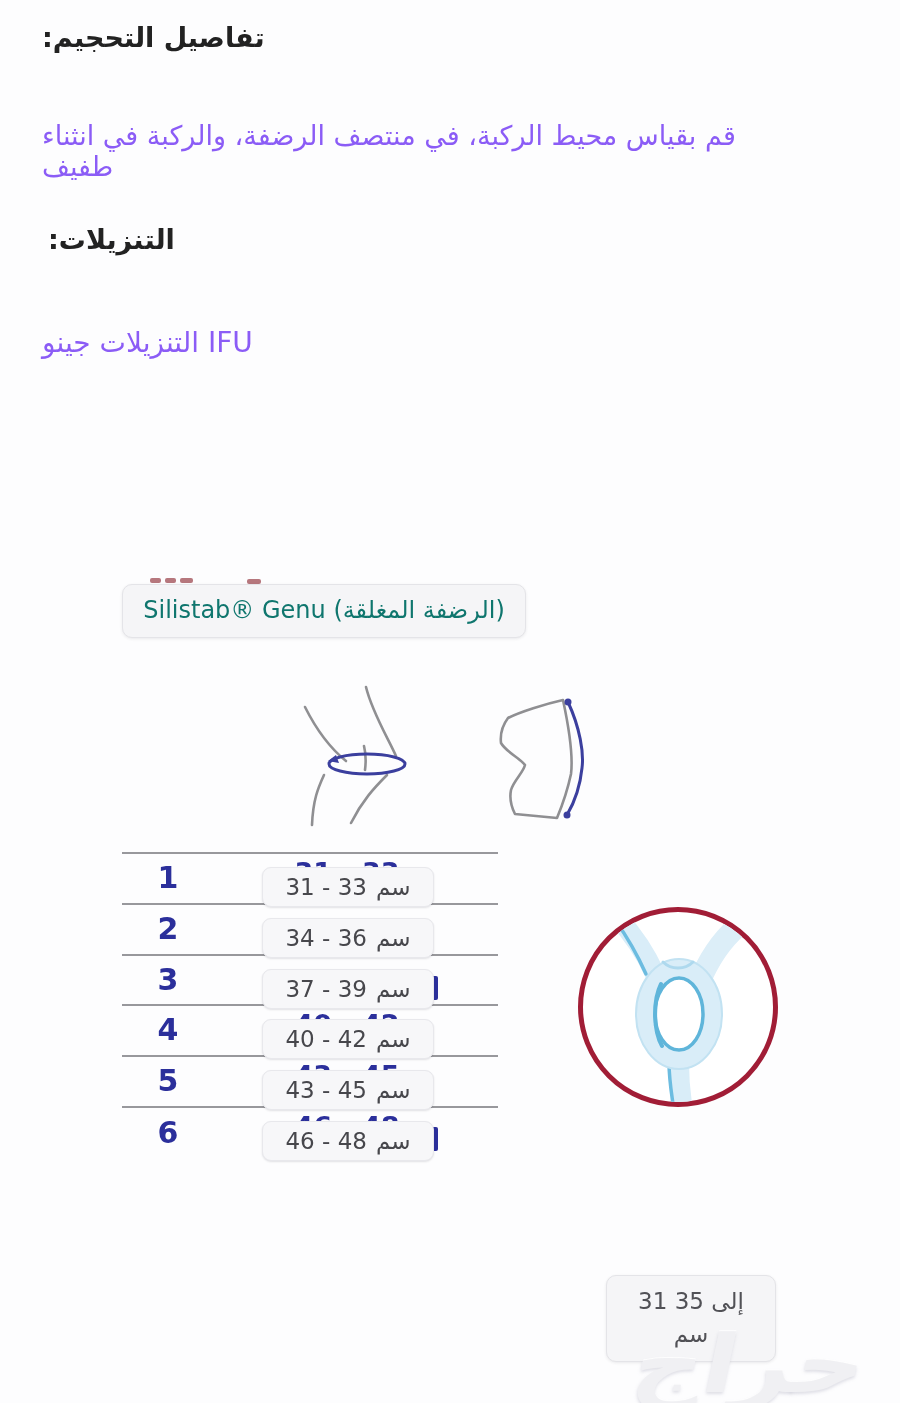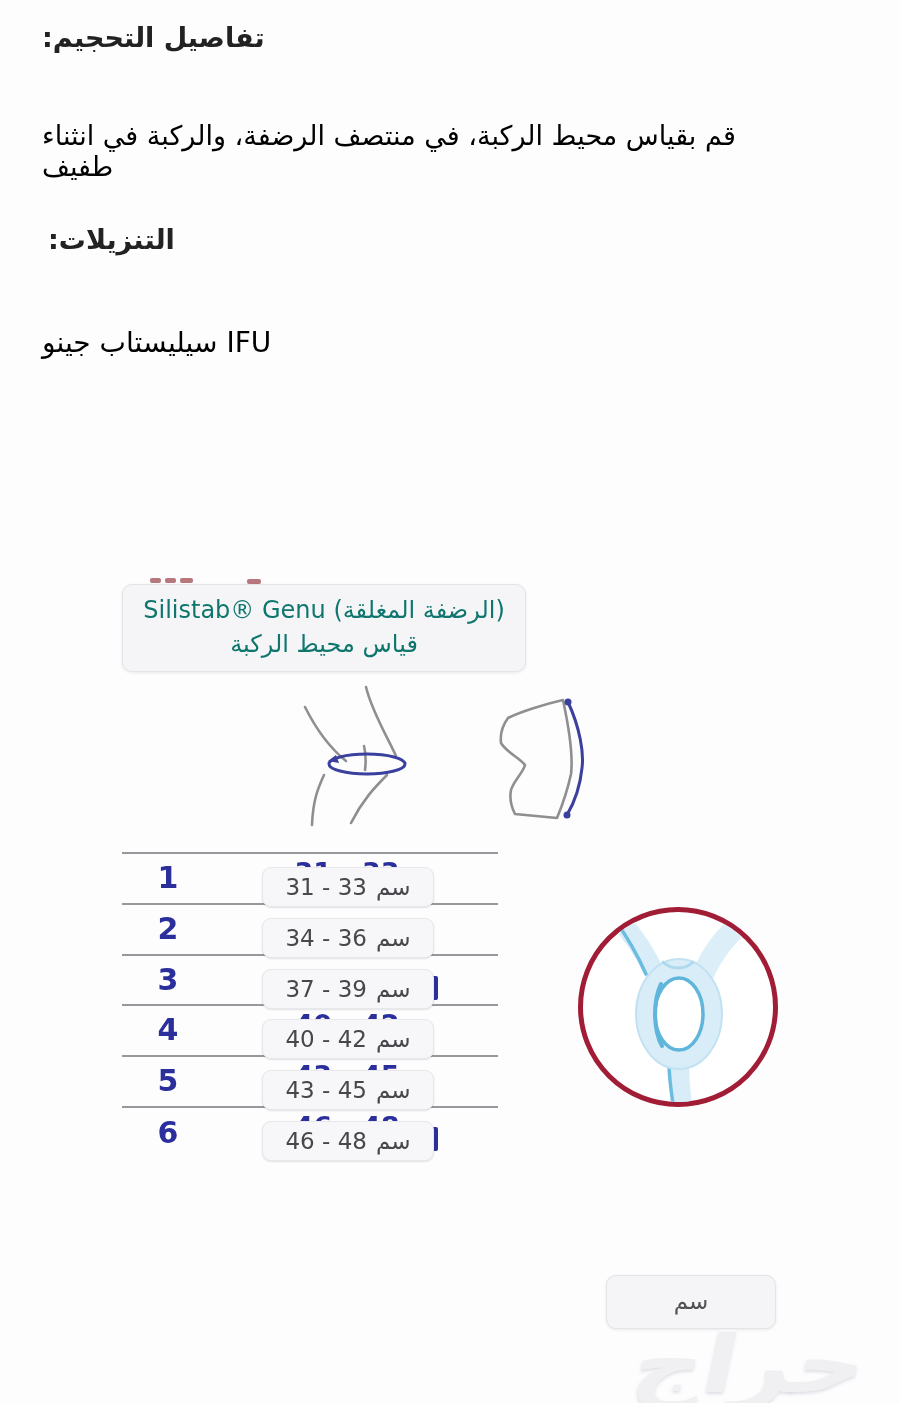--- a/index.html
+++ b/index.html
@@ -6,21 +6,21 @@
   #screen{
     position:relative;width:900px;height:1403px;overflow:hidden;
     background:#fdfdfe;
     font-family:"DejaVu Sans", sans-serif;
     color:#2b2b2b;
   }
   .abs{position:absolute;}
 
   
   .h-bold{font-weight:bold;font-size:27px;color:#222;direction:rtl;text-align:left;}
-  .body-text{font-size:27px;color:#000000;direction:rtl;text-align:left;}
+  .body-text{font-size:27px;color:#8b5cf6;direction:rtl;text-align:left;}
 
   
   .ovl{
     background:#f5f5f7;border:1px solid #e4e4e8;border-radius:10px;
     box-shadow:0 1px 3px rgba(60,60,70,.10);
     color:#0f766e;text-align:center;
   }
   .tooltip-main{left:122px;top:584px;width:402px;padding:8px 0 10px 0;font-size:24px;line-height:34px;}
   .height-label{left:606px;top:720px;width:168px;padding:9px 0 10px 0;font-size:23px;line-height:33px;color:#515156;}
 
@@ -60,32 +60,31 @@
 <body>
 
 <div id="screen">
 
   <div class="abs h-bold" style="left:42px;top:22px;">تفاصيل التحجيم:</div>
 
   <div class="abs body-text" style="left:42px;top:120px;width:760px;">قم بقياس محيط الركبة، في منتصف الرضفة، والركبة في انثناء طفيف</div>
 
   <div class="abs h-bold" style="left:48px;top:224px;">التنزيلات:</div>
 
-  <div class="abs body-text" style="left:42px;top:326px;font-size:28px;">IFU سيليستاب جينو</div>
+  <div class="abs body-text" style="left:42px;top:326px;font-size:28px;">IFU التنزيلات جينو</div>
 
   <div class="abs" style="left:0;top:555px;width:900px;height:650px;">
 
     <span class="red-dash" style="left:150px;top:23px;width:11px;"></span>
     <span class="red-dash" style="left:165px;top:23px;width:11px;"></span>
     <span class="red-dash" style="left:180px;top:23px;width:13px;"></span>
     <span class="red-dash" style="left:247px;top:24px;width:14px;"></span>
 
     <div class="abs ovl tooltip-main" style="top:29px;">
       <div dir="ltr">Silistab® Genu (الرضفة المغلقة)</div>
-      <div dir="rtl">قياس محيط الركبة</div>
     </div>
 
     <svg class="abs" style="left:280px;top:127px;" width="205" height="155" viewBox="0 0 205 155">
       <g fill="none" stroke="#8f8f92" stroke-width="2.6" stroke-linecap="round">
         <path d="M 25 25 C 35 45 50 66 66 79"></path>
         <path d="M 86 5 C 92 30 108 56 116 74"></path>
         <path d="M 84 64 C 86 72 86 80 85 88"></path>
         <path d="M 44 93 C 38 106 33 118 32 143"></path>
         <path d="M 107 93 C 94 106 82 119 71 141"></path>
       </g>
@@ -100,20 +99,21 @@
                C 33 85 24 92 21 102 C 19 112 22 120 25 126 L 67 130
                C 72 118 78 100 81 86 C 83 70 79 40 73 12 Z" fill="none" stroke="#8f8f92" stroke-width="2.6" stroke-linejoin="round"></path>
       <g>
         <path d="M 78 14 C 90 40 94 65 92 80 C 90 100 84 115 77 127" fill="none" stroke="#3b3f9e" stroke-width="3" stroke-linecap="round"></path>
         <circle cx="78" cy="14" r="3.5" fill="#3b3f9e"></circle>
         <circle cx="77" cy="127" r="3.5" fill="#3b3f9e"></circle>
       </g>
     </svg>
 
     <div class="abs ovl height-label">
+      <div dir="rtl">إلى 35 31</div>
       <div dir="rtl">سم</div>
     </div>
 
     <div class="tline" style="top:297px;"></div>
     <div class="tline" style="top:348px;"></div>
     <div class="tline" style="top:399px;"></div>
     <div class="tline" style="top:449px;"></div>
     <div class="tline" style="top:500px;"></div>
     <div class="tline" style="top:551px;"></div>
 

